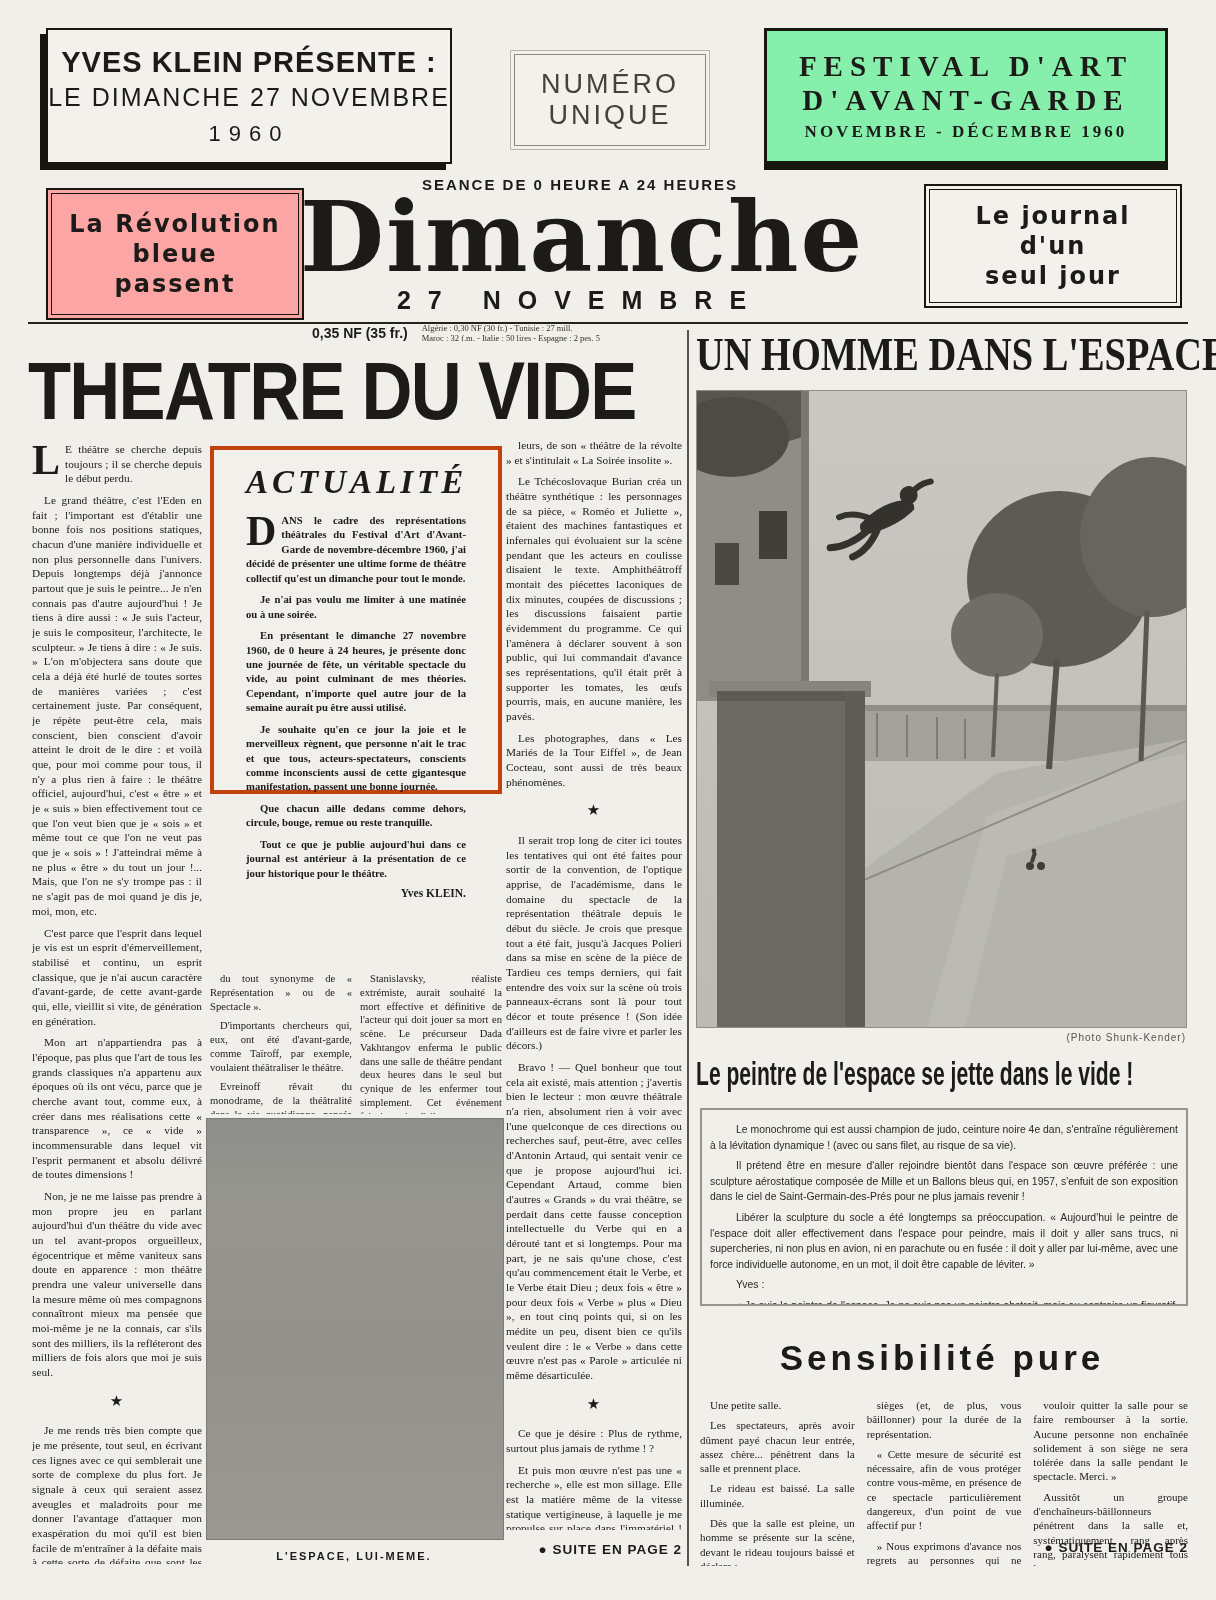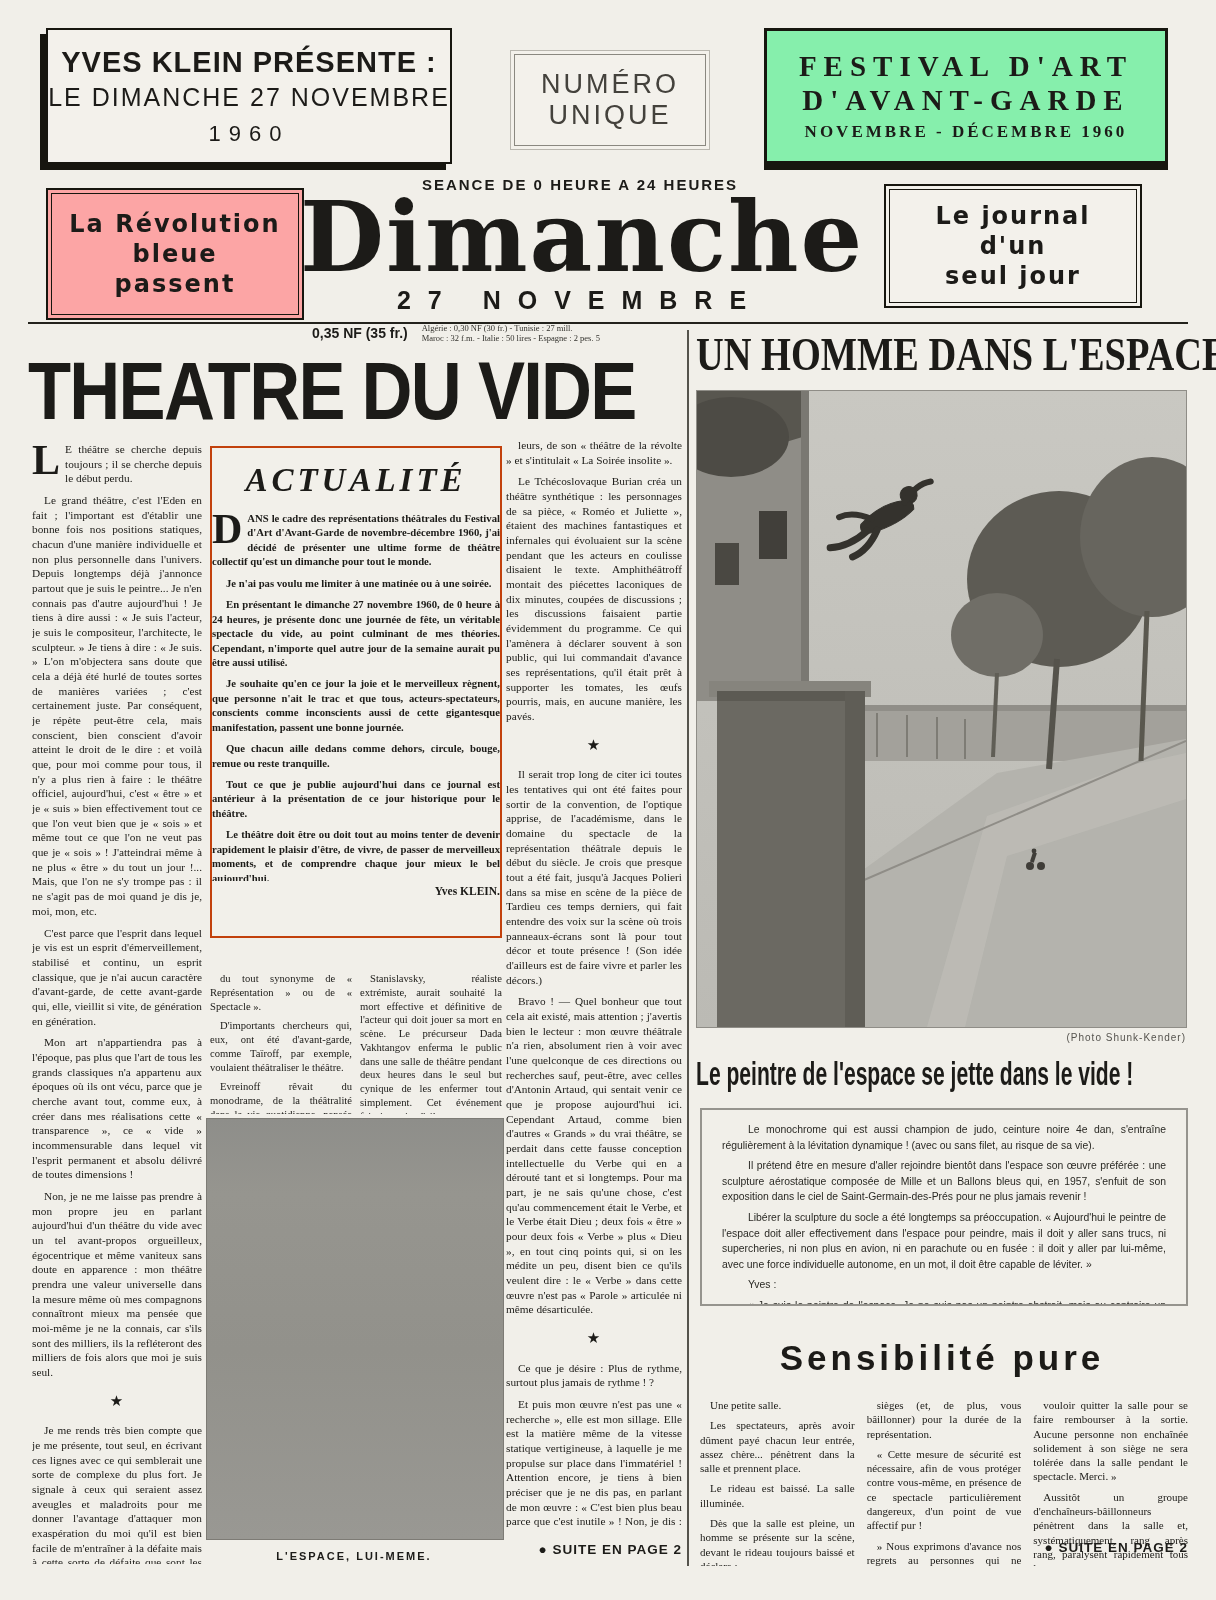--- a/index.html
+++ b/index.html
@@ -15,42 +15,42 @@
 
   .box-numero{left:514px;top:54px;width:190px;height:90px;border:1px solid #8a8880;box-shadow:0 0 0 3px #f3f1eb,0 0 0 4px #b9b7af;background:#f3f1eb;display:flex;flex-direction:column;justify-content:center;text-align:center;font-family:"Liberation Sans",sans-serif;color:#44423c;font-size:27px;letter-spacing:3px;line-height:1.15;}
 
   .box-festival{left:764px;top:28px;width:398px;height:130px;border:3px solid #17160f;border-bottom:9px solid #17160f;background:#86efac;display:flex;flex-direction:column;justify-content:center;text-align:center;font-family:"Liberation Serif",serif;}
   .box-festival .l1,.box-festival .l2{font-weight:bold;font-size:29px;letter-spacing:7px;line-height:1.15;}
   .box-festival .l3{font-weight:bold;font-size:17px;letter-spacing:3px;margin-top:5px;}
 
   
   .box-revolution{left:46px;top:188px;width:248px;height:122px;border:2px solid #17160f;background:#fca5a5;padding:3px;}
   .box-revolution .inner, .box-journal .inner{border:1px solid #17160f;width:100%;height:100%;box-sizing:border-box;display:flex;flex-direction:column;justify-content:center;text-align:center;font-family:"DejaVu Sans",sans-serif;font-weight:bold;font-size:24px;line-height:1.25;letter-spacing:2px;}
-  .box-journal{left:884px;top:184px;width:248px;height:114px;border:2px solid #17160f;background:#f3f1eb;padding:3px;}
+  .box-journal{left:924px;top:184px;width:248px;height:114px;border:2px solid #17160f;background:#f3f1eb;padding:3px;}
   .masthead{left:300px;top:176px;width:560px;text-align:center;}
   .seance{font-family:"Liberation Sans",sans-serif;font-weight:bold;font-size:15px;letter-spacing:2px;}
   .mast-title{font-family:"DejaVu Serif",serif;font-weight:bold;font-size:97px;line-height:.92;letter-spacing:2px;margin-top:0px;}
   .mast-date{font-family:"Liberation Sans",sans-serif;font-weight:bold;font-size:25px;letter-spacing:17px;margin-top:4px;}
   .price-row{display:flex;justify-content:flex-start;align-items:center;margin-top:8px;padding-left:12px;gap:14px;}
   .price-main{font-family:"Liberation Sans",sans-serif;font-weight:bold;font-size:14px;white-space:nowrap;}
   .price-small{font-size:8.5px;line-height:1.2;color:#33322d;text-align:left;}
 
   .rule-top{left:28px;top:322px;width:1160px;height:2px;background:#23221c;}
   .vrule-main{left:687px;top:330px;width:2px;height:1236px;background:#55534c;}
 
   
   .headline-left{left:28px;top:344px;width:760px;font-family:"Liberation Sans",sans-serif;font-weight:800;font-size:82px;letter-spacing:-2px;transform:scaleX(.86);transform-origin:left top;white-space:nowrap;}
   .col{overflow:hidden;text-align:justify;}
   .serif-col{font-size:11.3px;line-height:1.3;}
   .serif-col p{margin:0 0 7px;text-indent:12px;}
   .serif-col p.lead{text-indent:0;}
   p.star{text-align:center !important;text-indent:0 !important;font-size:15px;letter-spacing:1px;margin:12px 0 !important;}
   .dropcap{float:left;font-size:42px;line-height:.78;font-weight:bold;padding:2px 5px 0 0;}
   .col1{left:32px;top:442px;width:170px;height:1122px;}
-  .actualite{left:210px;top:446px;width:292px;height:492px;border:2px solid #c2410c;background:#f2f0ea;box-sizing:border-box;padding:12px 0;}
+  .actualite{left:210px;top:446px;width:292px;height:348px;border:4px solid #c2410c;background:#f2f0ea;box-sizing:border-box;padding:12px 32px;}
   .actualite h2{margin:2px 0 12px;text-align:center;font-family:"Liberation Serif",serif;font-style:italic;font-weight:bold;font-size:33px;letter-spacing:4px;}
   .actualite .body{font-size:10.7px;font-weight:bold;line-height:1.35;text-align:justify;overflow:hidden;height:370px;}
   .actualite .body p{margin:0 0 7px;text-indent:14px;}
   .actualite .body p.lead{text-indent:0;}
   .actualite .sig{text-align:right;font-weight:bold;font-size:11.5px;margin-top:4px;}
   .mini-a{left:210px;top:972px;width:142px;height:142px;font-size:10.6px;line-height:1.3;}
   .mini-b{left:360px;top:972px;width:142px;height:142px;font-size:10.6px;line-height:1.3;}
   .mini-a p,.mini-b p{margin:0 0 6px;text-indent:10px;}
   .photo-void{left:206px;top:1118px;width:296px;height:420px;background:linear-gradient(180deg,#8e8e8a 0%,#96958f 18%,#92918b 55%,#999893 100%);border:1px solid #7d7b75;}
   .caption-espace{left:206px;top:1550px;width:296px;text-align:center;font-family:"Liberation Sans",sans-serif;font-weight:bold;font-size:11px;letter-spacing:2px;}
@@ -58,21 +58,21 @@
   .suite{font-family:"Liberation Sans",sans-serif;font-weight:bold;font-size:13.5px;letter-spacing:1px;}
   .suite-left{left:506px;top:1542px;width:176px;text-align:right;}
 
   
   .headline-right{left:696px;top:326px;width:520px;font-family:"Liberation Serif",serif;font-weight:bold;font-size:40px;white-space:nowrap;transform:scale(.96,1.18);transform-origin:left top;letter-spacing:0px;}
   .photo-leap{left:696px;top:390px;width:489px;height:636px;border:1px solid #8f8d87;background:#c4c3be;}
   .photo-leap svg{display:block;width:100%;height:100%;}
   .credit{left:900px;top:1032px;width:286px;text-align:right;font-size:10px;color:#55534e;font-family:"Liberation Sans",sans-serif;letter-spacing:1px;}
   .subhead-right{left:696px;top:1054px;width:492px;}
   .subhead-right .inner{font-family:"Liberation Sans",sans-serif;font-weight:bold;font-size:34px;white-space:nowrap;transform:scaleX(.62);transform-origin:left top;letter-spacing:0;}
-  .quote-box{left:700px;top:1108px;width:488px;height:198px;border:2px solid #96948e;box-sizing:border-box;padding:12px 20px;font-family:"Liberation Sans",sans-serif;font-size:10.4px;line-height:1.5;text-align:justify;overflow:hidden;color:#2a2924;}
+  .quote-box{left:700px;top:1108px;width:488px;height:198px;border:2px solid #96948e;box-sizing:border-box;padding:12px 8px;font-family:"Liberation Sans",sans-serif;font-size:10.4px;line-height:1.5;text-align:justify;overflow:hidden;color:#2a2924;}
   .quote-box p{margin:0 0 5px;text-indent:26px;}
   .sens-title{left:696px;top:1338px;width:492px;text-align:center;font-family:"Liberation Sans",sans-serif;font-weight:bold;font-size:35px;letter-spacing:4px;}
   .sens-cols{left:700px;top:1398px;width:488px;height:168px;display:flex;gap:12px;}
   .sens-col{flex:1;overflow:hidden;font-size:11px;line-height:1.3;text-align:justify;}
   .sens-col p{margin:0 0 6px;text-indent:10px;}
   .suite-right{left:1000px;top:1540px;width:188px;text-align:right;}
 </style>
 </head>
 <body>
 
@@ -165,20 +165,21 @@
   <div class="abs col mini-b">
       <p>Stanislavsky, réaliste extrémiste, aurait souhaité la mort effective et définitive de l'acteur qui doit jouer sa mort en scène. Le précurseur Dada Vakhtangov enferma le public dans une salle de théâtre pendant deux heures dans le seul but cynique de les enfermer tout simplement. Cet événement faisait partie, d'ail-</p>
     </div>
 
   <div class="abs photo-void"></div>
   <div class="abs caption-espace">L'ESPACE,  LUI-MEME.</div>
 
   <div class="abs col serif-col col4">
       <p>leurs, de son « théâtre de la révolte » et s'intitulait « La Soirée insolite ».</p>
       <p>Le Tchécoslovaque Burian créa un théâtre synthétique : les personnages de sa pièce, « Roméo et Juliette », étaient des machines fantastiques et infernales qui évoluaient sur la scène pendant que les acteurs en coulisse disaient le texte. Amphithéâtroff montait des piécettes laconiques de dix minutes, coupées de discussions ; les discussions faisaient partie évidemment du programme. Ce qui l'amènera à déclarer souvent à son public, qui lui commandait d'avance ses représentations, qu'il était prêt à supporter les tomates, les œufs pourris, mais, en aucune manière, les pavés.</p>
+      <p>Les photographes, dans « Les Mariés de la Tour Eiffel », de Jean Cocteau, sont aussi de très beaux phénomènes.</p>
       <p class="star">★</p>
       <p>Il serait trop long de citer ici toutes les tentatives qui ont été faites pour sortir de la convention, de l'optique apprise, de l'académisme, dans le domaine du spectacle de la représentation théâtrale depuis le début du siècle. Je crois que presque tout a été fait, jusqu'à Jacques Polieri dans sa mise en scène de la pièce de Tardieu ces temps derniers, qui fait entendre des voix sur la scène où trois panneaux-écrans sont là pour tout décor et toute présence ! (Son idée d'ailleurs est de faire vivre et parler les décors.)</p>
       <p>Bravo ! — Quel bonheur que tout cela ait existé, mais attention ; j'avertis bien le lecteur : mon œuvre théâtrale n'a rien, absolument rien à voir avec l'une quelconque de ces directions ou recherches sauf, peut-être, avec celles d'Antonin Artaud, qui sentait venir ce que je propose aujourd'hui ici. Cependant Artaud, comme bien d'autres « Grands » du vrai théâtre, se perdait dans cette fausse conception intellectuelle du Verbe qui en a dérouté tant et si longtemps. Pour ma part, je ne sais qu'une chose, c'est qu'au commencement était le Verbe, et le Verbe était Dieu ; deux fois « être » pour deux fois « Verbe » plus « Dieu », en tout cinq points qui, si on les médite un peu, disent bien ce qu'ils veulent dire : le « Verbe » dans cette œuvre n'est pas « Parole » articulée ni même désarticulée.</p>
       <p class="star">★</p>
       <p>Ce que je désire : Plus de rythme, surtout plus jamais de rythme ! ?</p>
       <p>Et puis mon œuvre n'est pas une « recherche », elle est mon sillage. Elle est la matière même de la vitesse statique vertigineuse, à laquelle je me propulse sur place dans l'immatériel ! Attention encore, je tiens à bien préciser que je ne dis pas, en parlant de mon œuvre : « C'est bien plus beau parce que c'est inutile » ! Non, je dis : « C'est ainsi, ce sera ainsi, et personne ne pourra jamais rien faire pour que ce ne soit pas ainsi » ! Pourquoi ? Parce que, précisément, c'est « classique » !</p>
     </div>
   <div class="abs suite suite-left">●   SUITE EN PAGE 2</div>
 
   <div class="abs headline-right">UN HOMME DANS L'ESPACE !</div>

